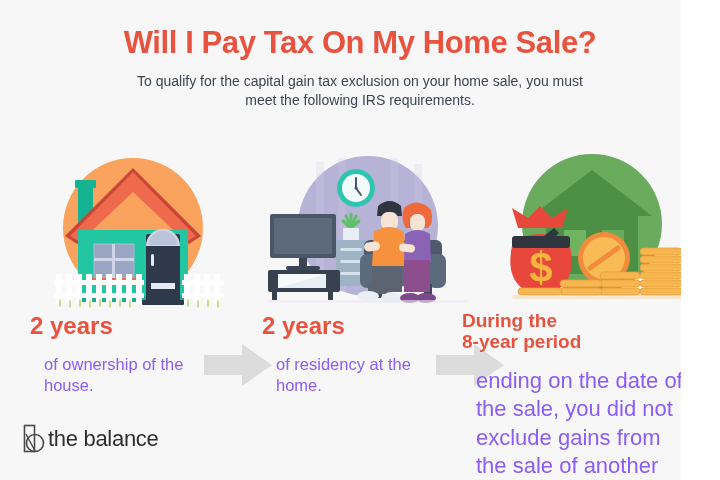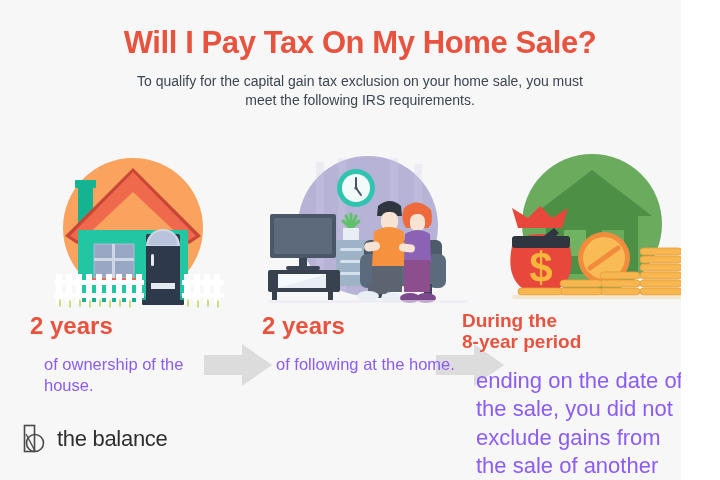--- a/index.html
+++ b/index.html
@@ -104,21 +104,20 @@
   }
   .caption-3 .caption-body { font-size: 22px; line-height: 1.3; }
 
   
   .logo {
     position: absolute;
     left: 22px;
     top: 424px;
     display: flex;
     align-items: center;
-    gap: 9px;
   }
   .logo-text {
     font-size: 22px;
     color: #2e2e2e;
     letter-spacing: -0.3px;
     font-weight: normal;
   }
 </style>
 </head>
 <body>
@@ -325,21 +324,21 @@
     </svg>
   </div>
 
   <div class="caption caption-1">
     <p class="caption-head">2 years</p>
     <p class="caption-body">of ownership of the house.</p>
   </div>
 
   <div class="caption caption-2">
     <p class="caption-head">2 years</p>
-    <p class="caption-body">of following at the home.</p>
+    <p class="caption-body">of residency at the home.</p>
   </div>
 
   <div class="caption caption-3">
     <p class="caption-head">
       <span>During the</span><br>
       <span>8-year period</span>
     </p>
     <p class="caption-body">ending on the date of the sale, you did not exclude gains from the sale of another home.</p>
   </div>
 

